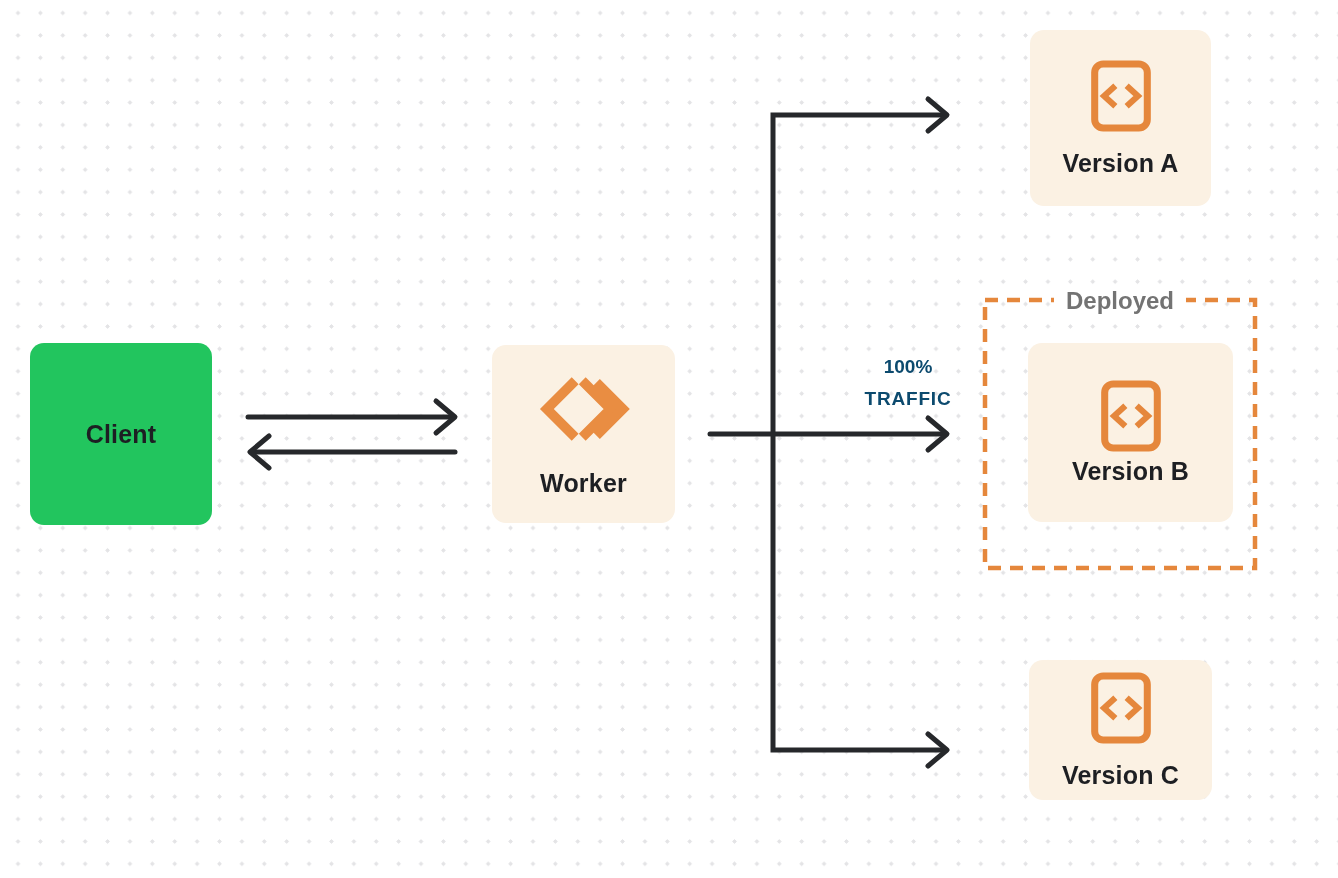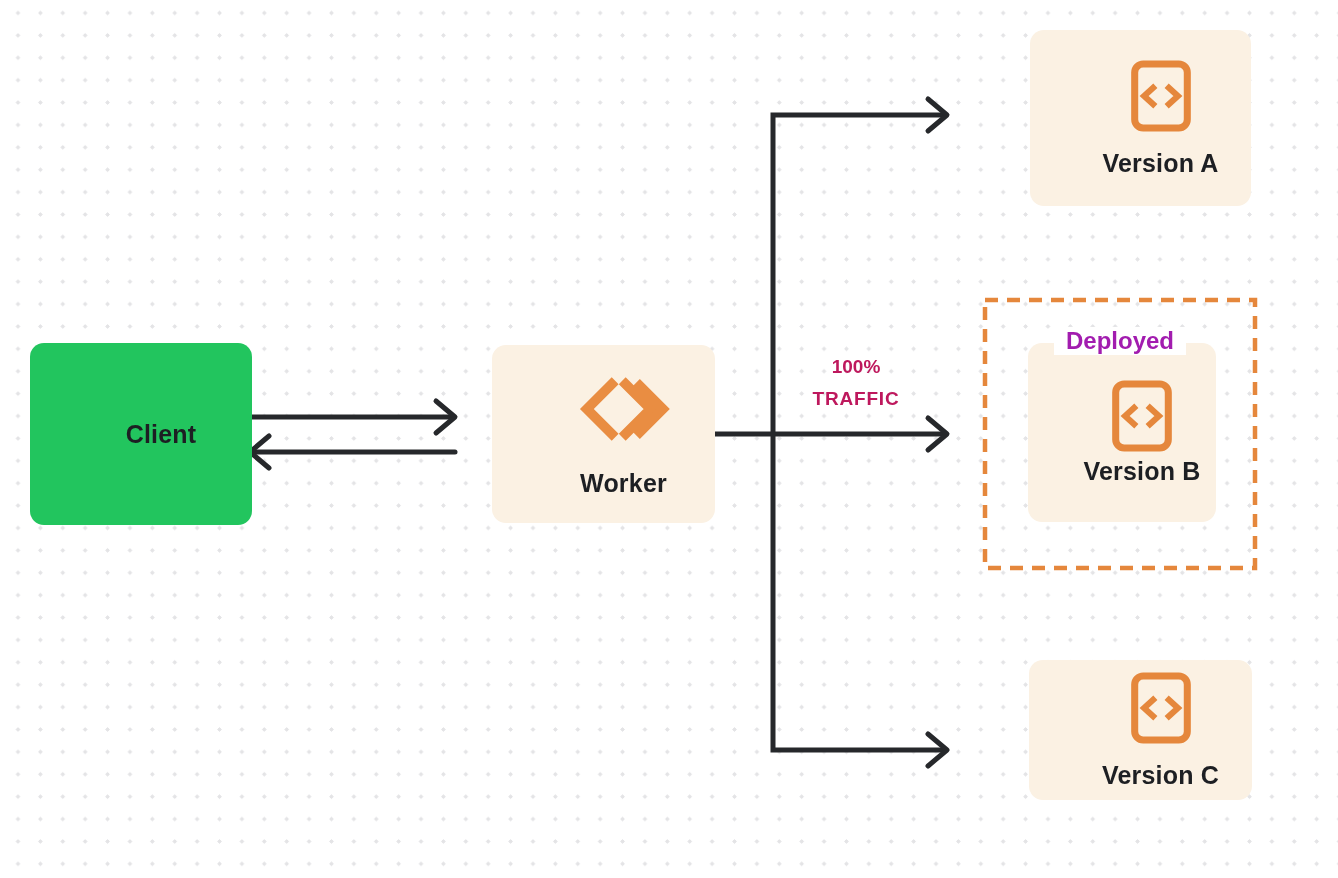--- a/index.html
+++ b/index.html
@@ -13,49 +13,48 @@
     background-position: 6.8px 1.8px;
     font-family: "Liberation Sans", sans-serif;
   }
   .overlay-svg {
     position: absolute; left: 0; top: 0; z-index: 1;
   }
   .node {
     position: absolute; z-index: 2;
     border-radius: 14px;
     display: flex; flex-direction: column;
-    align-items: center; justify-content: center; padding-left: 40px;
+    align-items: center; justify-content: center;
   }
   .node-label {
     font-size: 25px; font-weight: 700; color: #1d1f23;
     letter-spacing: 0.2px;
   }
   .node-gray  { background: #22c55e; }
   .node-cream { background: #fbf1e3; }
   .client-node  { left: 30px;  top: 343px; width: 182px; height: 182px; }
   .worker-node  { left: 492px; top: 345px; width: 183px; height: 178px; gap: 22px; }
   .version-a-node { left: 1030px; top: 30px;  width: 181px; height: 176px; gap: 16px; }
-  .version-b-node { left: 1028px; top: 343px; width: 148px; height: 179px; gap: 4px; }
+  .version-b-node { left: 1028px; top: 343px; width: 205px; height: 179px; gap: 4px; }
   .version-c-node { left: 1029px; top: 660px; width: 183px; height: 140px; gap: 16px; }
   .traffic-label {
-    position: absolute; left: 856px; top: 351px; z-index: 2;
+    position: absolute; left: 908px; top: 351px; z-index: 2;
     transform: translateX(-50%);
     text-align: center;
-    font-size: 19px; font-weight: 700; color: #be185d;
+    font-size: 19px; font-weight: 700; color: #0c4a6e;
     line-height: 32px; white-space: nowrap;
   }
   .traffic-label .traffic-line2 { letter-spacing: 0.8px; }
   .deployed-label {
     position: absolute; left: 1120px; top: 301px; z-index: 3;
     transform: translate(-50%, -50%);
     background: #ffffff;
     padding: 0 12px;
-    font-size: 24px; font-weight: 700; color: #a21caf;
+    font-size: 24px; font-weight: 700; color: #737373;
     white-space: nowrap;
-    margin-top: 40px;
   }
   .icon-svg { display: block; }
 </style>
 </head>
 <body>
 
 <svg class="overlay-svg" width="1338" height="878" viewBox="0 0 1338 878">
   <g stroke="#26282b" stroke-width="5" fill="none" stroke-linecap="round" stroke-linejoin="round">
 
     <g>

